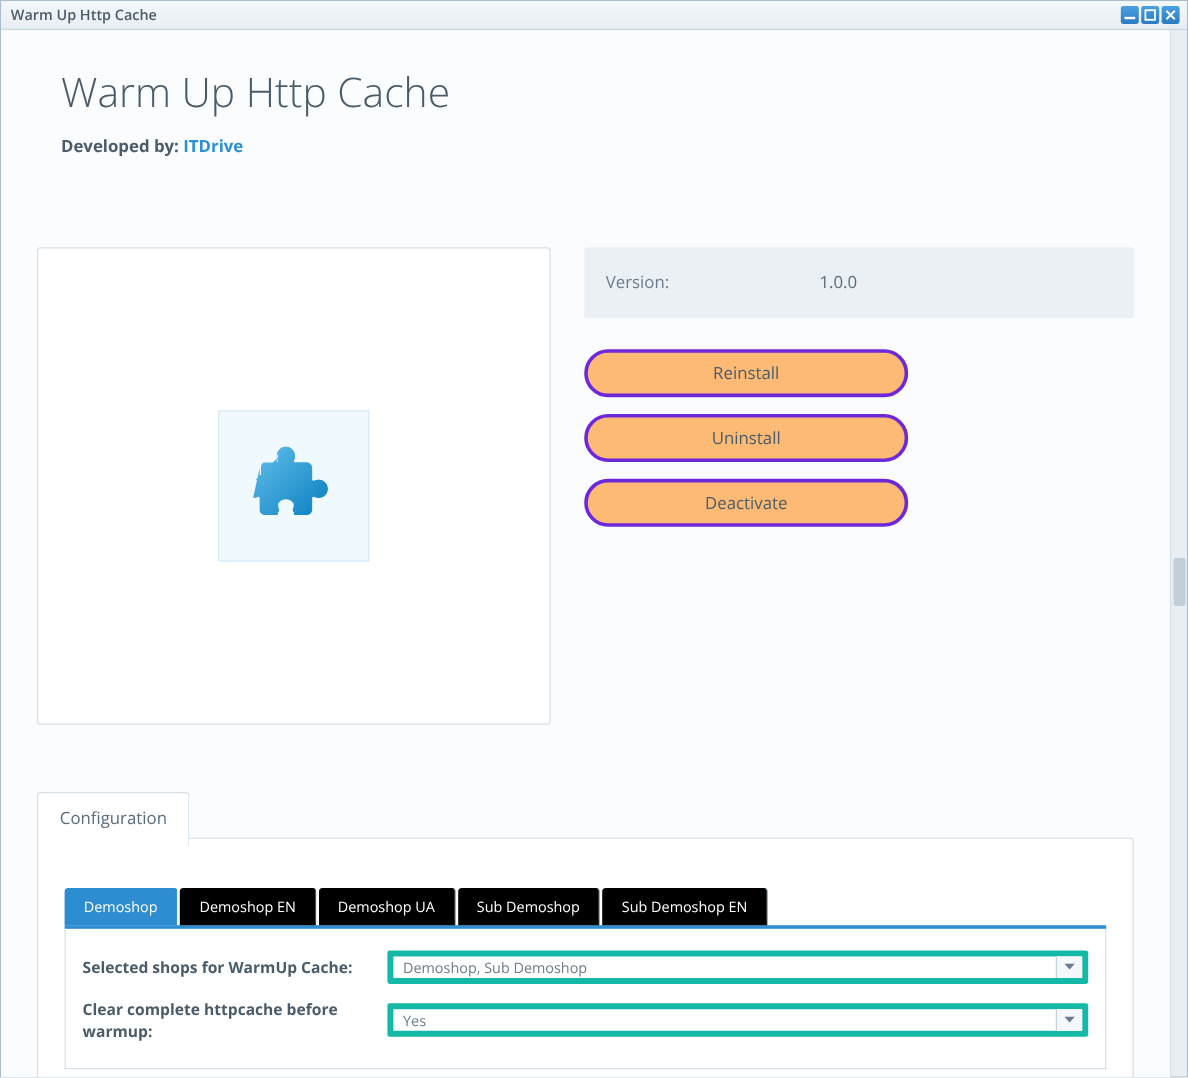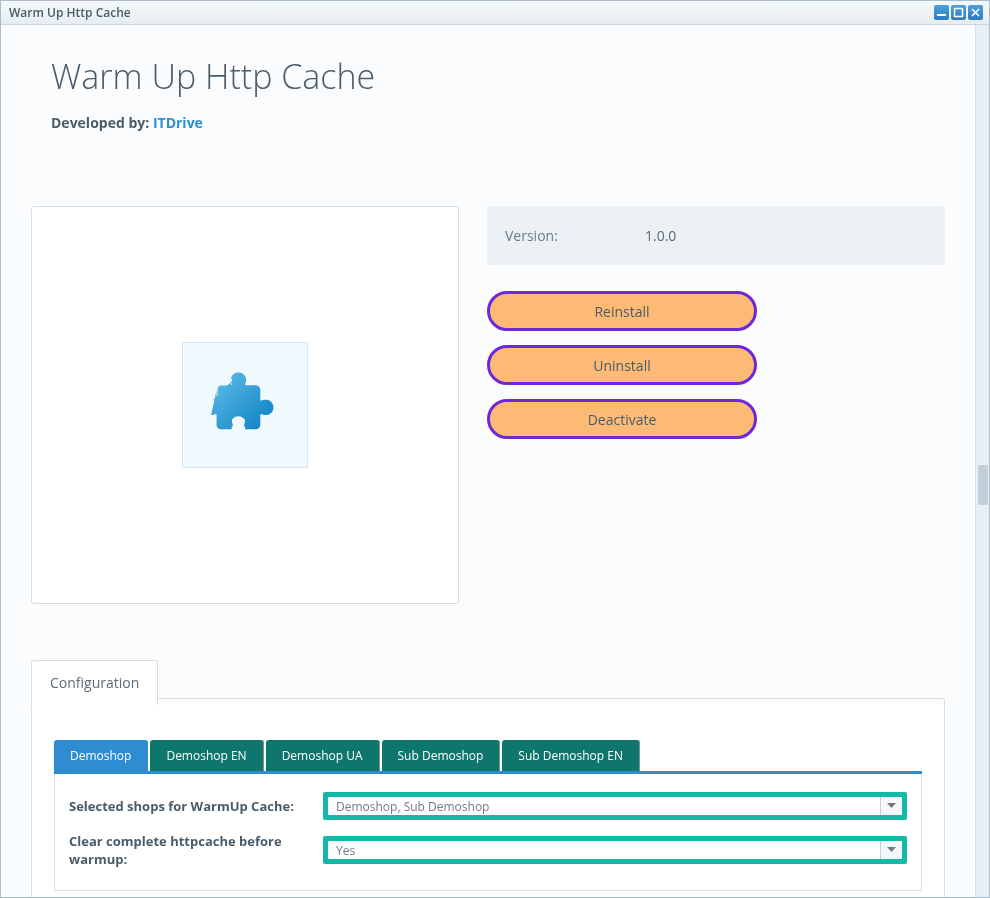--- a/index.html
+++ b/index.html
@@ -131,21 +131,21 @@
     border-radius: 3px;
     padding: 10px 0;
   }
   .info-row {
     display: flex;
     padding: 10px 18px;
     font-size: 14px;
     color: #6c7c8a;
   }
   .info-label { width: 140px; }
-  .info-value { flex: 1; color: #5a6b7a; display: flex; align-items: center; }
+  .info-value { flex: 1; color: #5a6b7a; display: flex; align-items: center; margin-left: 38px; }
   .stars { color: #c4ccd2; letter-spacing: 2px; font-size: 16px; margin-right: 6px; }
 
   .action-buttons {
     margin-top: 26px;
     display: flex;
     flex-direction: column;
     gap: 14px;
     width: 270px;
   }
   .pill-button {
@@ -191,21 +191,21 @@
     padding: 18px 22px 22px 22px;
     margin-top: -22px;
   }
 
   .shop-tabs-bar {
     display: flex;
     border-bottom: 3px solid #2e8dd1;
   }
   .shop-tab {
     padding: 7px 16px;
-    background: #0f766e;
+    background: #000000;
     color: #fff;
     font-size: 12px;
     border-right: 1px solid #7e909c;
     cursor: pointer;
     border-radius: 3px 3px 0 0;
     margin-right: 2px;
   }
   .shop-tab.active {
     background: #2e8dd1;
     border-right: 1px solid #2e8dd1;

